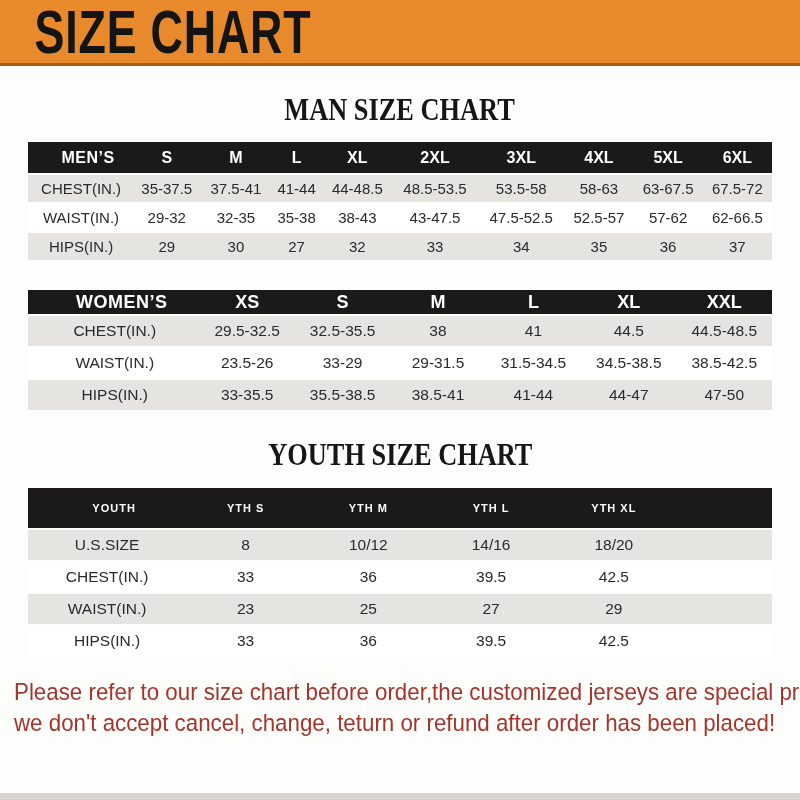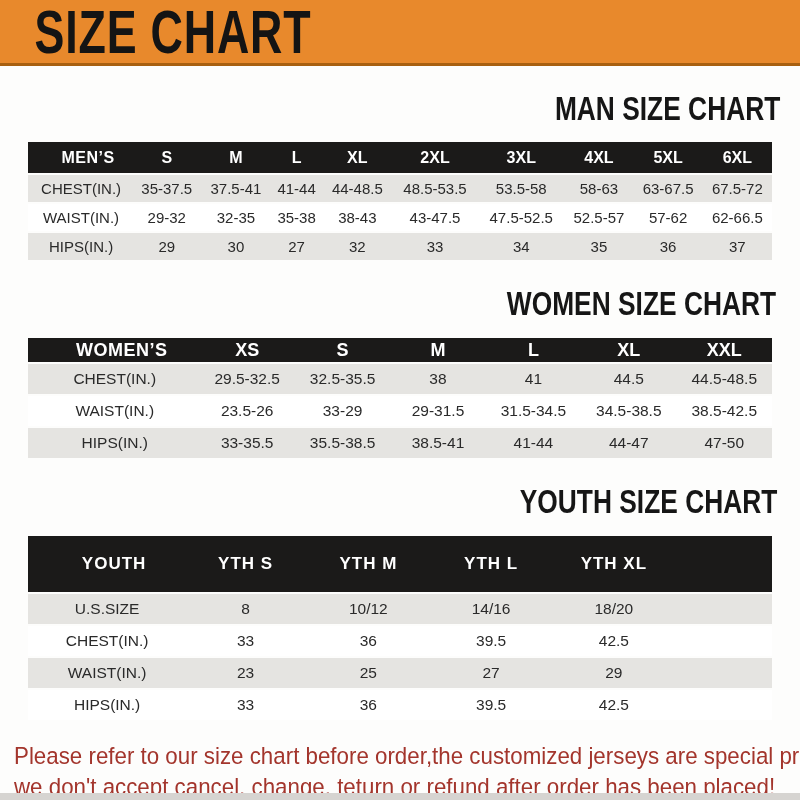--- a/index.html
+++ b/index.html
@@ -20,21 +20,21 @@
     display:flex; align-items:center; justify-content:flex-start;
   }
   .banner-title {
     display:inline-block; font-size:56px; font-weight:700;
     letter-spacing:1px; color:#141414;
     transform:scale(0.80,1.08); transform-origin:center;
     white-space:nowrap;
   }
   
   .section { margin-top:26px; }
-  .section-heading { text-align:right; line-height:34px; margin-bottom:12px; }
+  .section-heading { text-align:center; line-height:34px; margin-bottom:12px;font-family:Liberation Serif, serif; }
   .condensed {
     display:inline-block; font-size:31px; font-weight:700; color:#161616;
     letter-spacing:0px; transform:scale(0.85,1.05); transform-origin:center;
     white-space:nowrap;
   }
   
   .size-table {
     width:744px; margin:0 auto; border-collapse:separate; border-spacing:0 2px;
     table-layout:auto;
   }
@@ -53,21 +53,21 @@
   
   .t0 .head-row th { height:31px; font-size:16px; }
   .t0 .corner-cell { font-size:21px; width:14%; }
   .t0 .data-row th, .t0 .data-row td { height:27px; font-size:15px; }
   
   .t1 .head-row th { height:24px; font-size:18px; }
   .t1 .corner-cell { font-size:22px; width:23%; }
   .t1 .head-cell { width:12.8%; }
   .t1 .data-row th, .t1 .data-row td { height:30px; font-size:15.5px; }
   
-  .t2 .head-row th { height:56px; font-size:17px; letter-spacing:1px; }
+  .t2 .head-row th { height:40px; font-size:11px; letter-spacing:1px; }
   .t2 .corner-cell { font-size:22px; letter-spacing:2px; width:21%; }
   .t2 .head-cell { width:16.5%; }
   .t2 .filler { width:13%; }
   .t2 .data-row th, .t2 .data-row td { height:30px; font-size:15.5px; }
   
   .note { margin:18px 0 0 14px; }
   .note p {
     display:block; color:var(--red,#A3352C); font-size:24px; line-height:31px;
     transform:scale(0.93,1.02); transform-origin:left center; white-space:nowrap;
   }
@@ -139,21 +139,20 @@
               <td class="data-cell">33</td>
               <td class="data-cell">34</td>
               <td class="data-cell">35</td>
               <td class="data-cell">36</td>
               <td class="data-cell">37</td>
             </tr>
           </tbody>
         </table>
       </section>
       <section class="section">
-        <h2 class="section-heading"><span class="condensed">WOMEN SIZE CHART</span></h2>
         <table class="size-table t1">
           <thead>
             <tr class="head-row">
               <th class="corner-cell">WOMEN’S</th>
               <th class="head-cell">XS</th>
               <th class="head-cell">S</th>
               <th class="head-cell">M</th>
               <th class="head-cell">L</th>
               <th class="head-cell">XL</th>
               <th class="head-cell">XXL</th>

